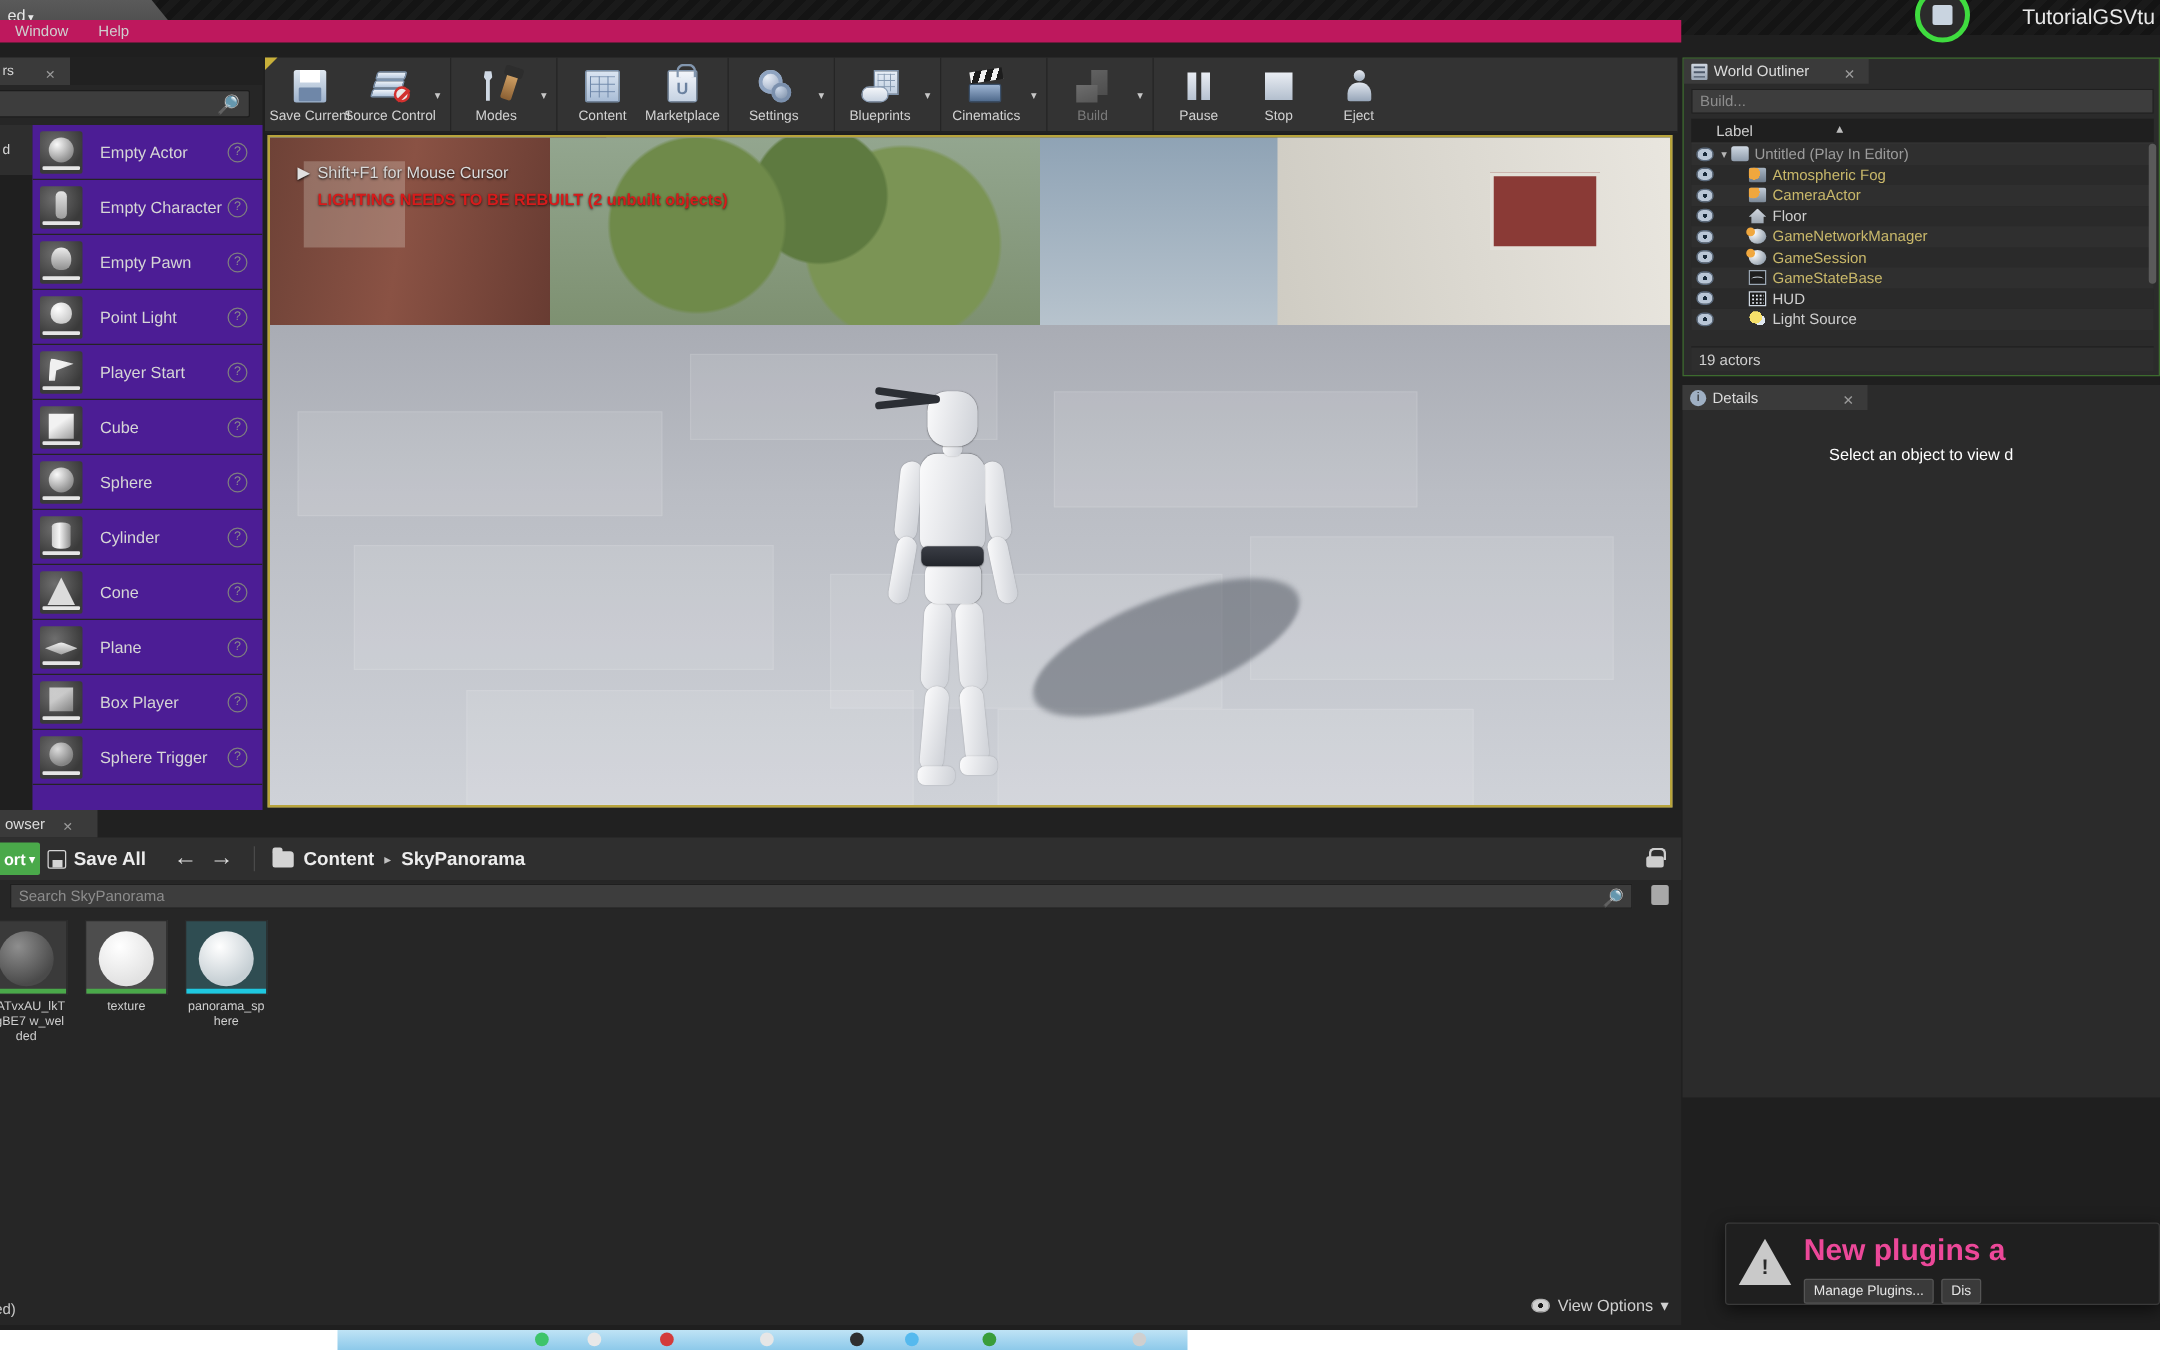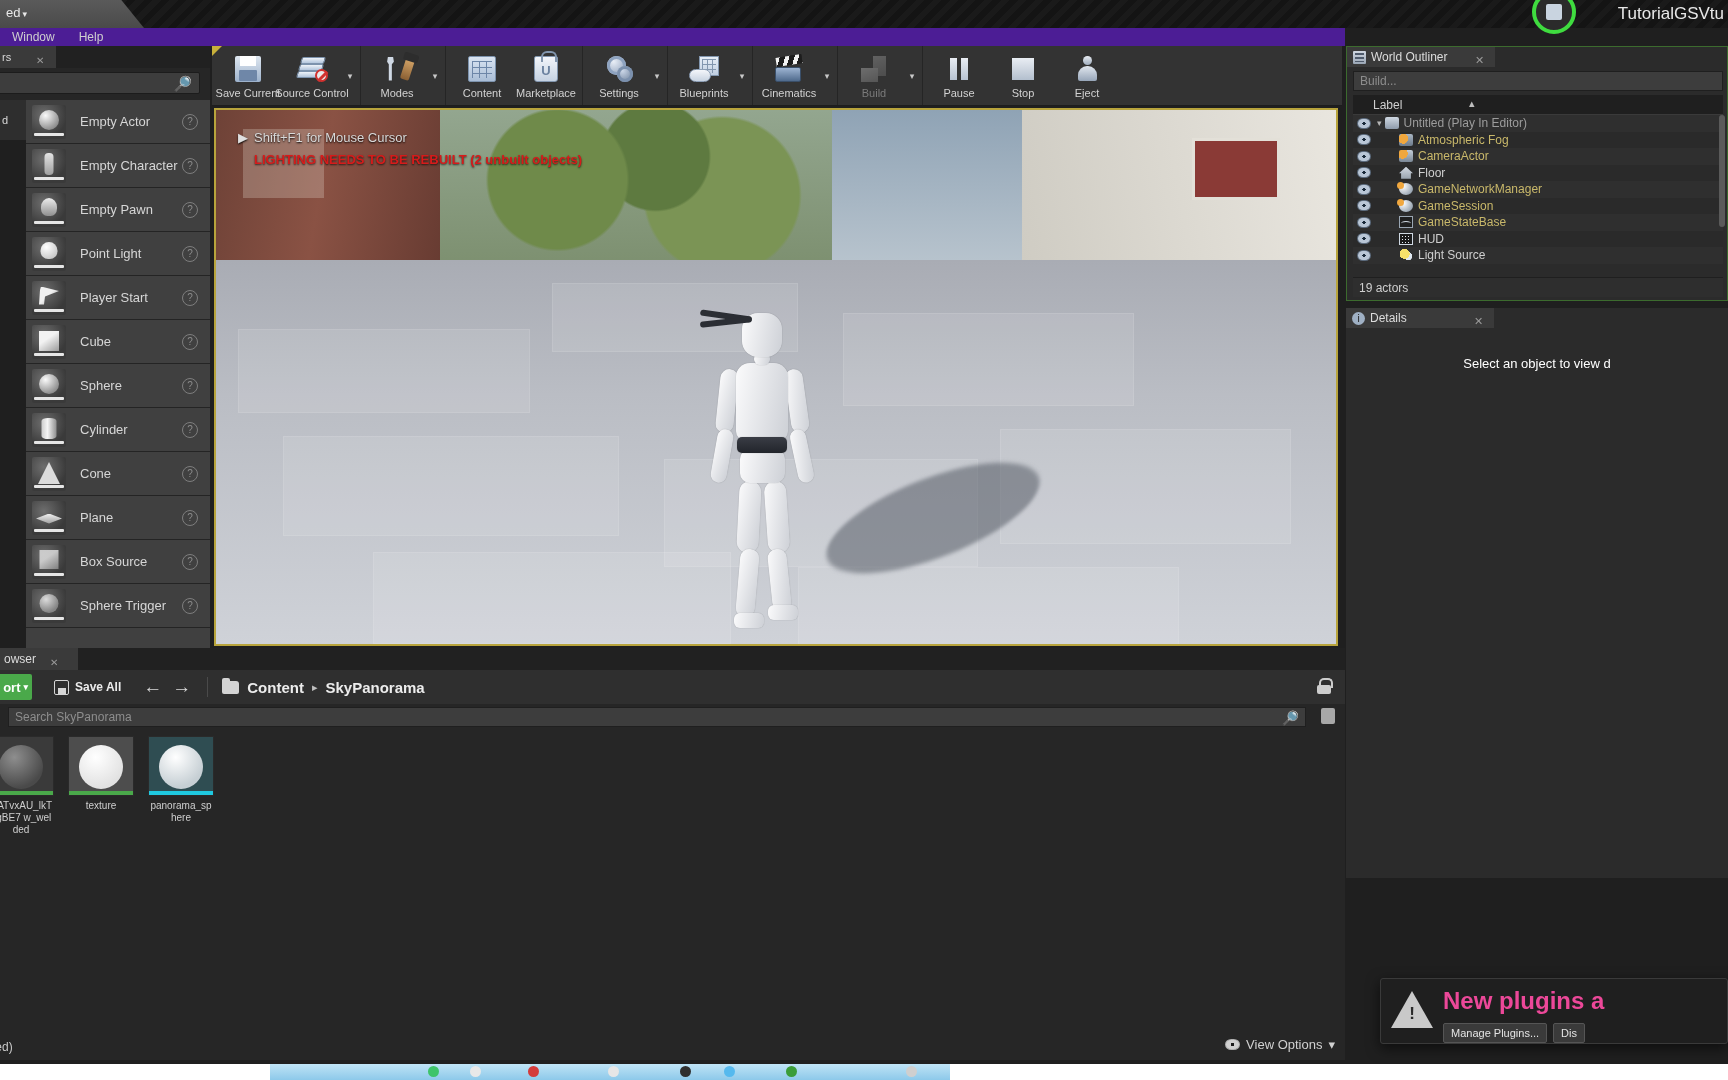--- a/index.html
+++ b/index.html
@@ -35,22 +35,22 @@
     border: 4px solid #3fdc3f; position: absolute; right: 152px; top: -10px;
     background: #2b2b2b;
   }
   .green-circle::after {
     content: ""; position: absolute; left: 10px; top: 10px;
     width: 16px; height: 16px; background: #c9d4e0; border-radius: 2px;
   }
 
   
   .menubar {
-    position: absolute; left: 0; top: 28px; width: 1345px; height: 18px;
-    background: #4c1d95; display: flex; align-items: center; gap: 0px;
+    position: absolute; left: 0; top: 16px; width: 1345px; height: 18px;
+    background: #be185d; display: flex; align-items: center; gap: 0px;
   }
   .menuitem { color: #cfcfcf; font-size: 12px; padding: 0 12px; cursor: default; }
 
   
   .leftpanel {
     position: absolute; left: 0; top: 46px; width: 210px; height: 602px;
     background: #262626;
   }
   .lp-tabrow { position: absolute; left: 0; top: 0; width: 210px; height: 22px; background:#212121; }
   .lp-tab {
@@ -70,21 +70,21 @@
   .lp-catcol {
     position: absolute; left: 0; top: 54px; width: 26px; height: 548px;
     background: #1f1f1f;
   }
   .lp-cat-active {
     position: absolute; left: 0; top: 54px; width: 26px; height: 40px;
     background: #2e2e2e; color:#d8d8d8; font-size:11px; line-height:40px; padding-left:2px;
   }
   .placelist {
     position: absolute; left: 26px; top: 54px; width: 184px; height: 548px;
-    background: #404040; overflow: hidden;
+    background: #4c1d95; overflow: hidden;
   }
   .place-row {
     position: relative; height: 44px; display: flex; align-items: center;
     border-bottom: 1px solid #242424; padding-left: 6px;
   }
   .p-thumb {
     width: 34px; height: 34px; border-radius: 2px; position: relative;
     background: radial-gradient(circle at 35% 30%, #6e6e6e, #3a3a3a 70%);
     overflow: hidden; flex: 0 0 auto;
   }
@@ -404,22 +404,22 @@
     position:absolute; left:0; top:22px; width:1345px; height:34px;
     background:#2f2f2f; display:flex; align-items:center;
   }
   .cb-import {
     width:44px; height:26px; margin-left:-12px; background:#4aa94a; border-radius:2px;
     color:#fff; font-size:13px; font-weight:bold; display:flex; align-items:center;
     justify-content:flex-end; padding-right:4px; gap:3px;
   }
   .cb-import .car { font-size:9px; }
   .cb-saveall {
-    display:flex; align-items:center; gap:6px; margin-left:22px;
-    color:#ececec; font-size:12px; font-weight:bold;
+    display:flex; align-items:center; gap:6px; margin-left:6px;
+    color:#ececec; font-size:15px; font-weight:bold;
   }
   .cb-saveicon {
     width:15px;height:15px; border:1.6px solid #d6d6d6; border-radius:2px; position:relative;
   }
   .cb-saveicon::after { content:""; position:absolute; left:2.5px; bottom:0; right:2.5px; height:6px;
     background:#d6d6d6; }
   .cb-navs { display:flex; gap:10px; margin-left:22px; color:#dadada; font-size:19px; }
   .cb-sep { width:1px; height:20px; background:#4a4a4a; margin-left:16px; }
   .cb-crumbs { display:flex; align-items:center; gap:8px; margin-left:14px; }
   .cb-folder {
@@ -617,21 +617,21 @@
       <div class="p-thumb">
             <div class="p-shape sh-plane"></div>
           </div>
       <div class="p-label">Plane</div>
       <div class="p-info">?</div>
     </div>
     <div class="place-row">
       <div class="p-thumb">
             <div class="p-shape sh-boxtrig"></div>
           </div>
-      <div class="p-label">Box Source</div>
+      <div class="p-label">Box Player</div>
       <div class="p-info">?</div>
     </div>
     <div class="place-row">
       <div class="p-thumb">
             <div class="p-shape sh-sphtrig"></div>
           </div>
       <div class="p-label">Sphere Trigger</div>
       <div class="p-info">?</div>
     </div>
   </div>

